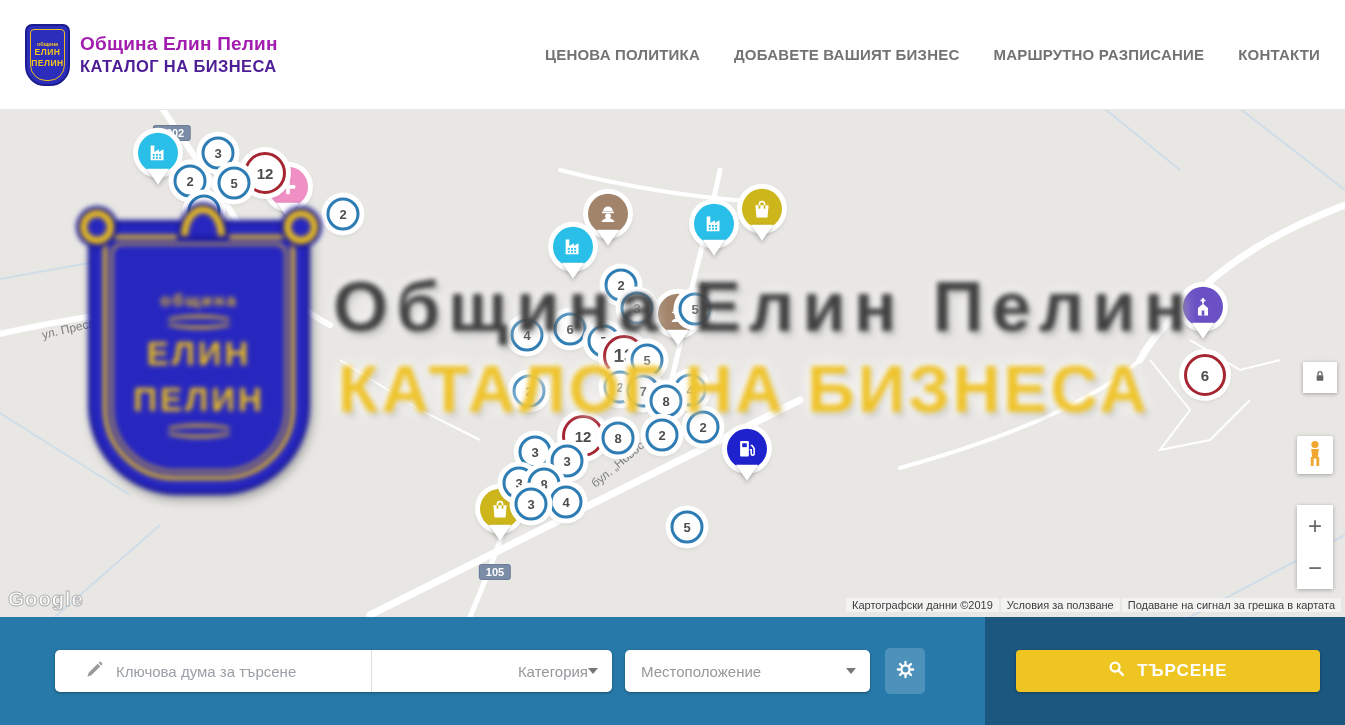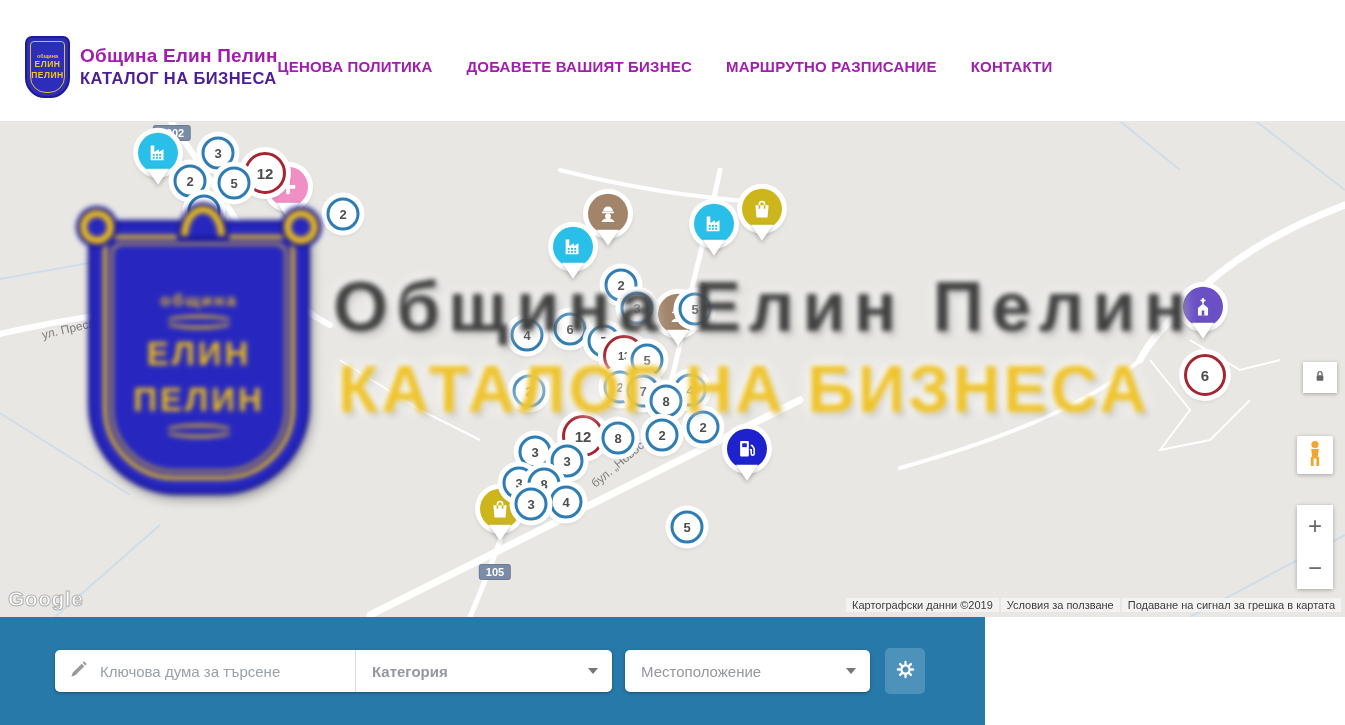--- a/index.html
+++ b/index.html
@@ -1,35 +1,35 @@
 <!DOCTYPE html>
 <html><head>
 <meta charset="utf-8">
 <style>
   * { box-sizing: border-box; margin: 0; padding: 0; }
   html,body { width:1345px; height:725px; overflow:hidden; }
   body { font-family:"Liberation Sans", sans-serif; background:#fff; position:relative; }
   .page { position:absolute; inset:0; width:1345px; height:725px; overflow:hidden; }
 
   
-  .header { position:absolute; top:12px; left:0; width:1345px; height:110px; background:#fff;
-            border-bottom:1px solid #e7e7e7; display:flex; align-items:center; justify-content:flex-start;
+  .header { position:absolute; top:0; left:0; width:1345px; height:110px; background:#fff;
+            border-bottom:1px solid #e7e7e7; display:flex; align-items:center; justify-content:space-between;
             padding:0 25px 0 25px; z-index:20; }
   .brand { display:flex; align-items:center; gap:10px; cursor:pointer; }
   .crest-sm { width:45px; height:62px; background:#2d2dbb; border:2px solid #1c1c8f;
               border-radius:7px 7px 20px 20px; position:relative; display:flex; flex-direction:column;
               align-items:center; justify-content:center; gap:1px; flex:0 0 auto; }
   .crest-sm::before { content:""; position:absolute; inset:3px; border:1px solid #e9bd1d;
               border-radius:4px 4px 16px 16px; }
   .cs-top { font-size:5.5px; color:#f3c520; font-weight:bold; }
   .cs-l1, .cs-l2 { font-size:8.5px; color:#f3c520; font-weight:bold; letter-spacing:.5px; line-height:1.15; }
   .brand-line1 { font-size:19px; font-weight:bold; color:#a21caf; letter-spacing:.2px; }
   .brand-line2 { font-size:16.5px; font-weight:bold; color:#4c1d95; letter-spacing:.4px; margin-top:2px; }
   .nav { display:flex; align-items:center; gap:34px; }
-  .nav-item { font-size:15px; font-weight:bold; color:#a21caf; letter-spacing:.2px; cursor:pointer;
+  .nav-item { font-size:15px; font-weight:bold; color:#737373; letter-spacing:.2px; cursor:pointer;
               text-decoration:none; white-space:nowrap; }
 
   
   .map { position:absolute; top:110px; left:0; width:1345px; height:507px; background:#e8e7e4; overflow:hidden; }
   .map-roads { position:absolute; inset:0; z-index:1; }
   .map-labels { position:absolute; inset:0; z-index:1; }
   .road-shield { position:absolute; background:#7b8ca6; color:#fff; font-size:11px; font-weight:bold;
                  padding:1px 6px; border-radius:2px; transform:translate(-50%,-50%); box-shadow:0 0 0 1px #6a7b96; }
   .street-label { position:absolute; color:#7e7e7e; font-size:12px; white-space:nowrap;
                   transform-origin:left center; }
@@ -95,29 +95,29 @@
   .zoom-btn { width:36px; height:42px; background:#fff; border:none; font-size:24px; color:#666;
              cursor:pointer; line-height:1; font-family:"Liberation Sans",sans-serif; }
   .zoom-sep { width:24px; height:1px; background:#e6e6e6; }
 
   
   .searchbar { position:absolute; top:617px; left:0; width:1345px; height:108px; display:flex; z-index:20; }
   .sb-left { position:relative; width:985px; height:108px; background:#2679a8; }
   .sb-right { position:relative; width:360px; height:108px; background:#1b577f; }
   .field-group { position:absolute; top:33px; height:42px; background:#fff; border-radius:5px;
                  box-shadow:0 1px 3px rgba(0,0,0,.35); display:flex; align-items:center; }
-  .fg-main { left:55px; width:557px; }
+  .fg-main { left:55px; width:557px;padding-left:16px; }
   .fg-loc { left:625px; width:245px; justify-content:space-between; padding:0 14px 0 16px; cursor:pointer; }
   .kw-cell { display:flex; align-items:center; gap:12px; padding:0 10px 0 14px; width:300px; }
   .kw-cell input { border:none; outline:none; font-size:15px; width:240px; color:#444;
                  font-family:"Liberation Sans",sans-serif; background:transparent; }
   .kw-cell input::placeholder { color:#9aa0a6; }
   .fg-divider { width:1px; height:42px; background:#ddd; }
-  .select-cell { flex:1; display:flex; align-items:center; justify-content:space-between;
-                 padding:0 14px 0 16px; cursor:pointer; height:100%;font-weight:bold; }
+  .select-cell { flex:1; display:flex; align-items:center; justify-content:flex-end;
+                 padding:0 14px 0 16px; cursor:pointer; height:100%; }
   .select-label { font-size:15px; color:#95989c; }
   .caret { width:0; height:0; border-left:5px solid transparent; border-right:5px solid transparent;
            border-top:6px solid #777; }
   .gear-btn { position:absolute; left:885px; top:31px; width:40px; height:46px; background:#4d92bb;
            border:none; border-radius:5px; display:flex; align-items:center; justify-content:center; cursor:pointer; }
   .search-btn { position:absolute; left:31px; top:33px; width:304px; height:42px; background:#eec521;
            border:none; border-radius:4px; display:flex; align-items:center; justify-content:center; gap:12px;
            font-size:17px; font-weight:bold; color:#fff; letter-spacing:1px; cursor:pointer;
            font-family:"Liberation Sans",sans-serif; box-shadow:0 1px 3px rgba(0,0,0,.3); }
 </style>
@@ -276,21 +276,21 @@
         <div class="cluster ring-blue" style="width: 33px; height: 33px; font-size: 13px; left: 190px; top: 71px;">2</div>
         <div class="cluster ring-blue" style="width: 33px; height: 33px; font-size: 13px; left: 234px; top: 73px;">5</div>
         <div class="cluster ring-blue" style="width: 33px; height: 33px; font-size: 13px; left: 204px; top: 101px;">2</div>
         <div class="cluster ring-blue" style="width: 33px; height: 33px; font-size: 13px; left: 343px; top: 104px;">2</div>
         <div class="cluster ring-blue" style="width: 33px; height: 33px; font-size: 13px; left: 621px; top: 175px;">2</div>
         <div class="cluster ring-blue" style="width: 33px; height: 33px; font-size: 13px; left: 637px; top: 198px;">3</div>
         <div class="cluster ring-blue" style="width: 33px; height: 33px; font-size: 13px; left: 695px; top: 199px;">5</div>
         <div class="cluster ring-blue" style="width: 33px; height: 33px; font-size: 13px; left: 570px; top: 219px;">6</div>
         <div class="cluster ring-blue" style="width: 33px; height: 33px; font-size: 13px; left: 527px; top: 225px;">4</div>
         <div class="cluster ring-blue" style="width: 33px; height: 33px; font-size: 13px; left: 604px; top: 231px;">7</div>
-        <div class="cluster ring-red" style="width: 42px; height: 42px; font-size: 11px; left: 624px; top: 246px;">13</div>
+        <div class="cluster ring-red" style="width: 42px; height: 42px; font-size: 19px; left: 624px; top: 246px;">13</div>
         <div class="cluster ring-blue" style="width: 33px; height: 33px; font-size: 13px; left: 647px; top: 250px;">5</div>
         <div class="cluster ring-red" style="width: 42px; height: 42px; font-size: 15px; left: 1205px; top: 265px;">6</div>
         <div class="cluster ring-blue" style="width: 33px; height: 33px; font-size: 13px; left: 620px; top: 277px;">2</div>
         <div class="cluster ring-blue" style="width: 33px; height: 33px; font-size: 13px; left: 690px; top: 280px;">4</div>
         <div class="cluster ring-blue" style="width: 33px; height: 33px; font-size: 13px; left: 529px; top: 281px;">2</div>
         <div class="cluster ring-blue" style="width: 33px; height: 33px; font-size: 13px; left: 643px; top: 281px;">7</div>
         <div class="cluster ring-blue" style="width: 33px; height: 33px; font-size: 13px; left: 666px; top: 291px;">8</div>
         <div class="cluster ring-blue" style="width: 33px; height: 33px; font-size: 13px; left: 703px; top: 317px;">2</div>
         <div class="cluster ring-blue" style="width: 33px; height: 33px; font-size: 13px; left: 662px; top: 325px;">2</div>
         <div class="cluster ring-red" style="width: 42px; height: 42px; font-size: 15px; left: 583px; top: 326px;">12</div>
@@ -374,15 +374,26 @@
         <span>
           <svg width="21" height="21" viewBox="0 0 24 24">
               <g stroke="#fff" stroke-width="2.6" fill="none" stroke-linecap="round">
                 <circle cx="12" cy="12" r="4.6"></circle>
                 <path d="M12 3.2v3M12 17.8v3M3.2 12h3M17.8 12h3M5.8 5.8l2.1 2.1M16.1 16.1l2.1 2.1M5.8 18.2l2.1-2.1M16.1 7.9l2.1-2.1"></path>
               </g>
             </svg>
         </span>
       </button>
     </div>
+    <div class="sb-right">
+      <button class="search-btn">
+        <span>
+          <svg width="17" height="17" viewBox="0 0 24 24" fill="none" stroke="#fff" stroke-width="3.2" stroke-linecap="round">
+              <circle cx="10" cy="10" r="6.3"></circle>
+              <path d="M15 15l6 6"></path>
+            </svg>
+        </span>
+        <span>ТЪРСЕНЕ</span>
+      </button>
+    </div>
   </div>
 
 </div>
 
 </body></html>

